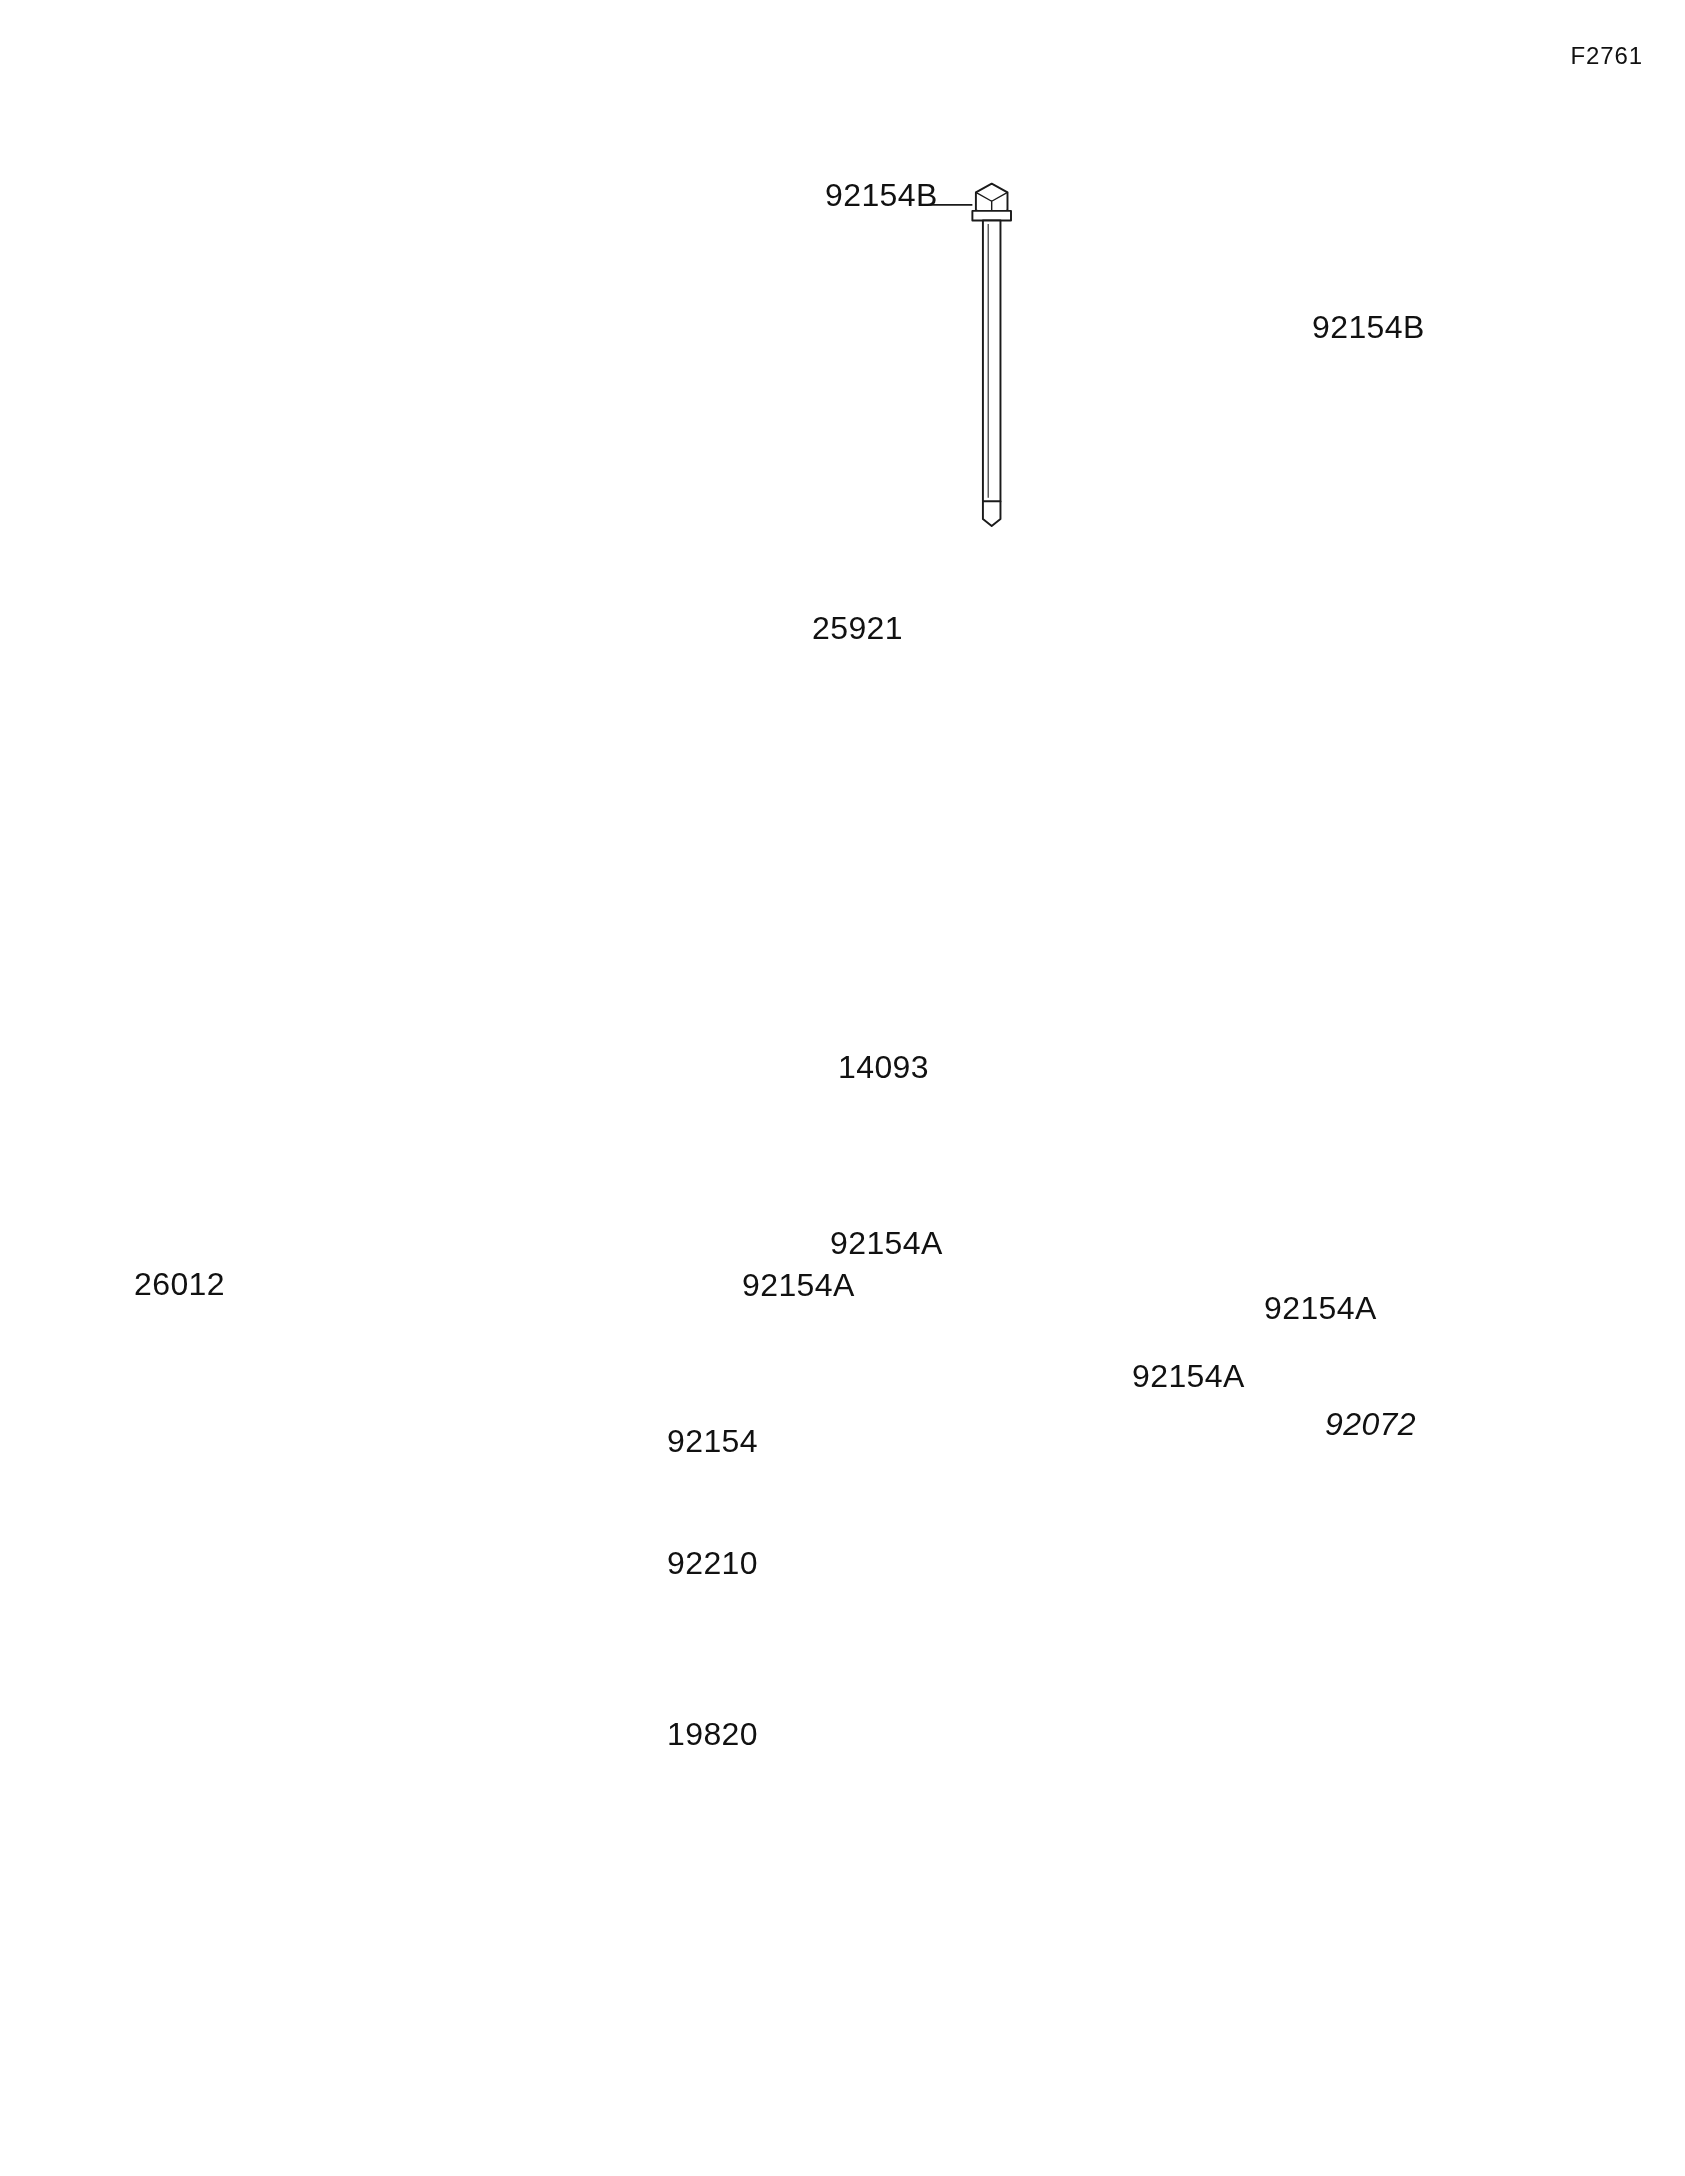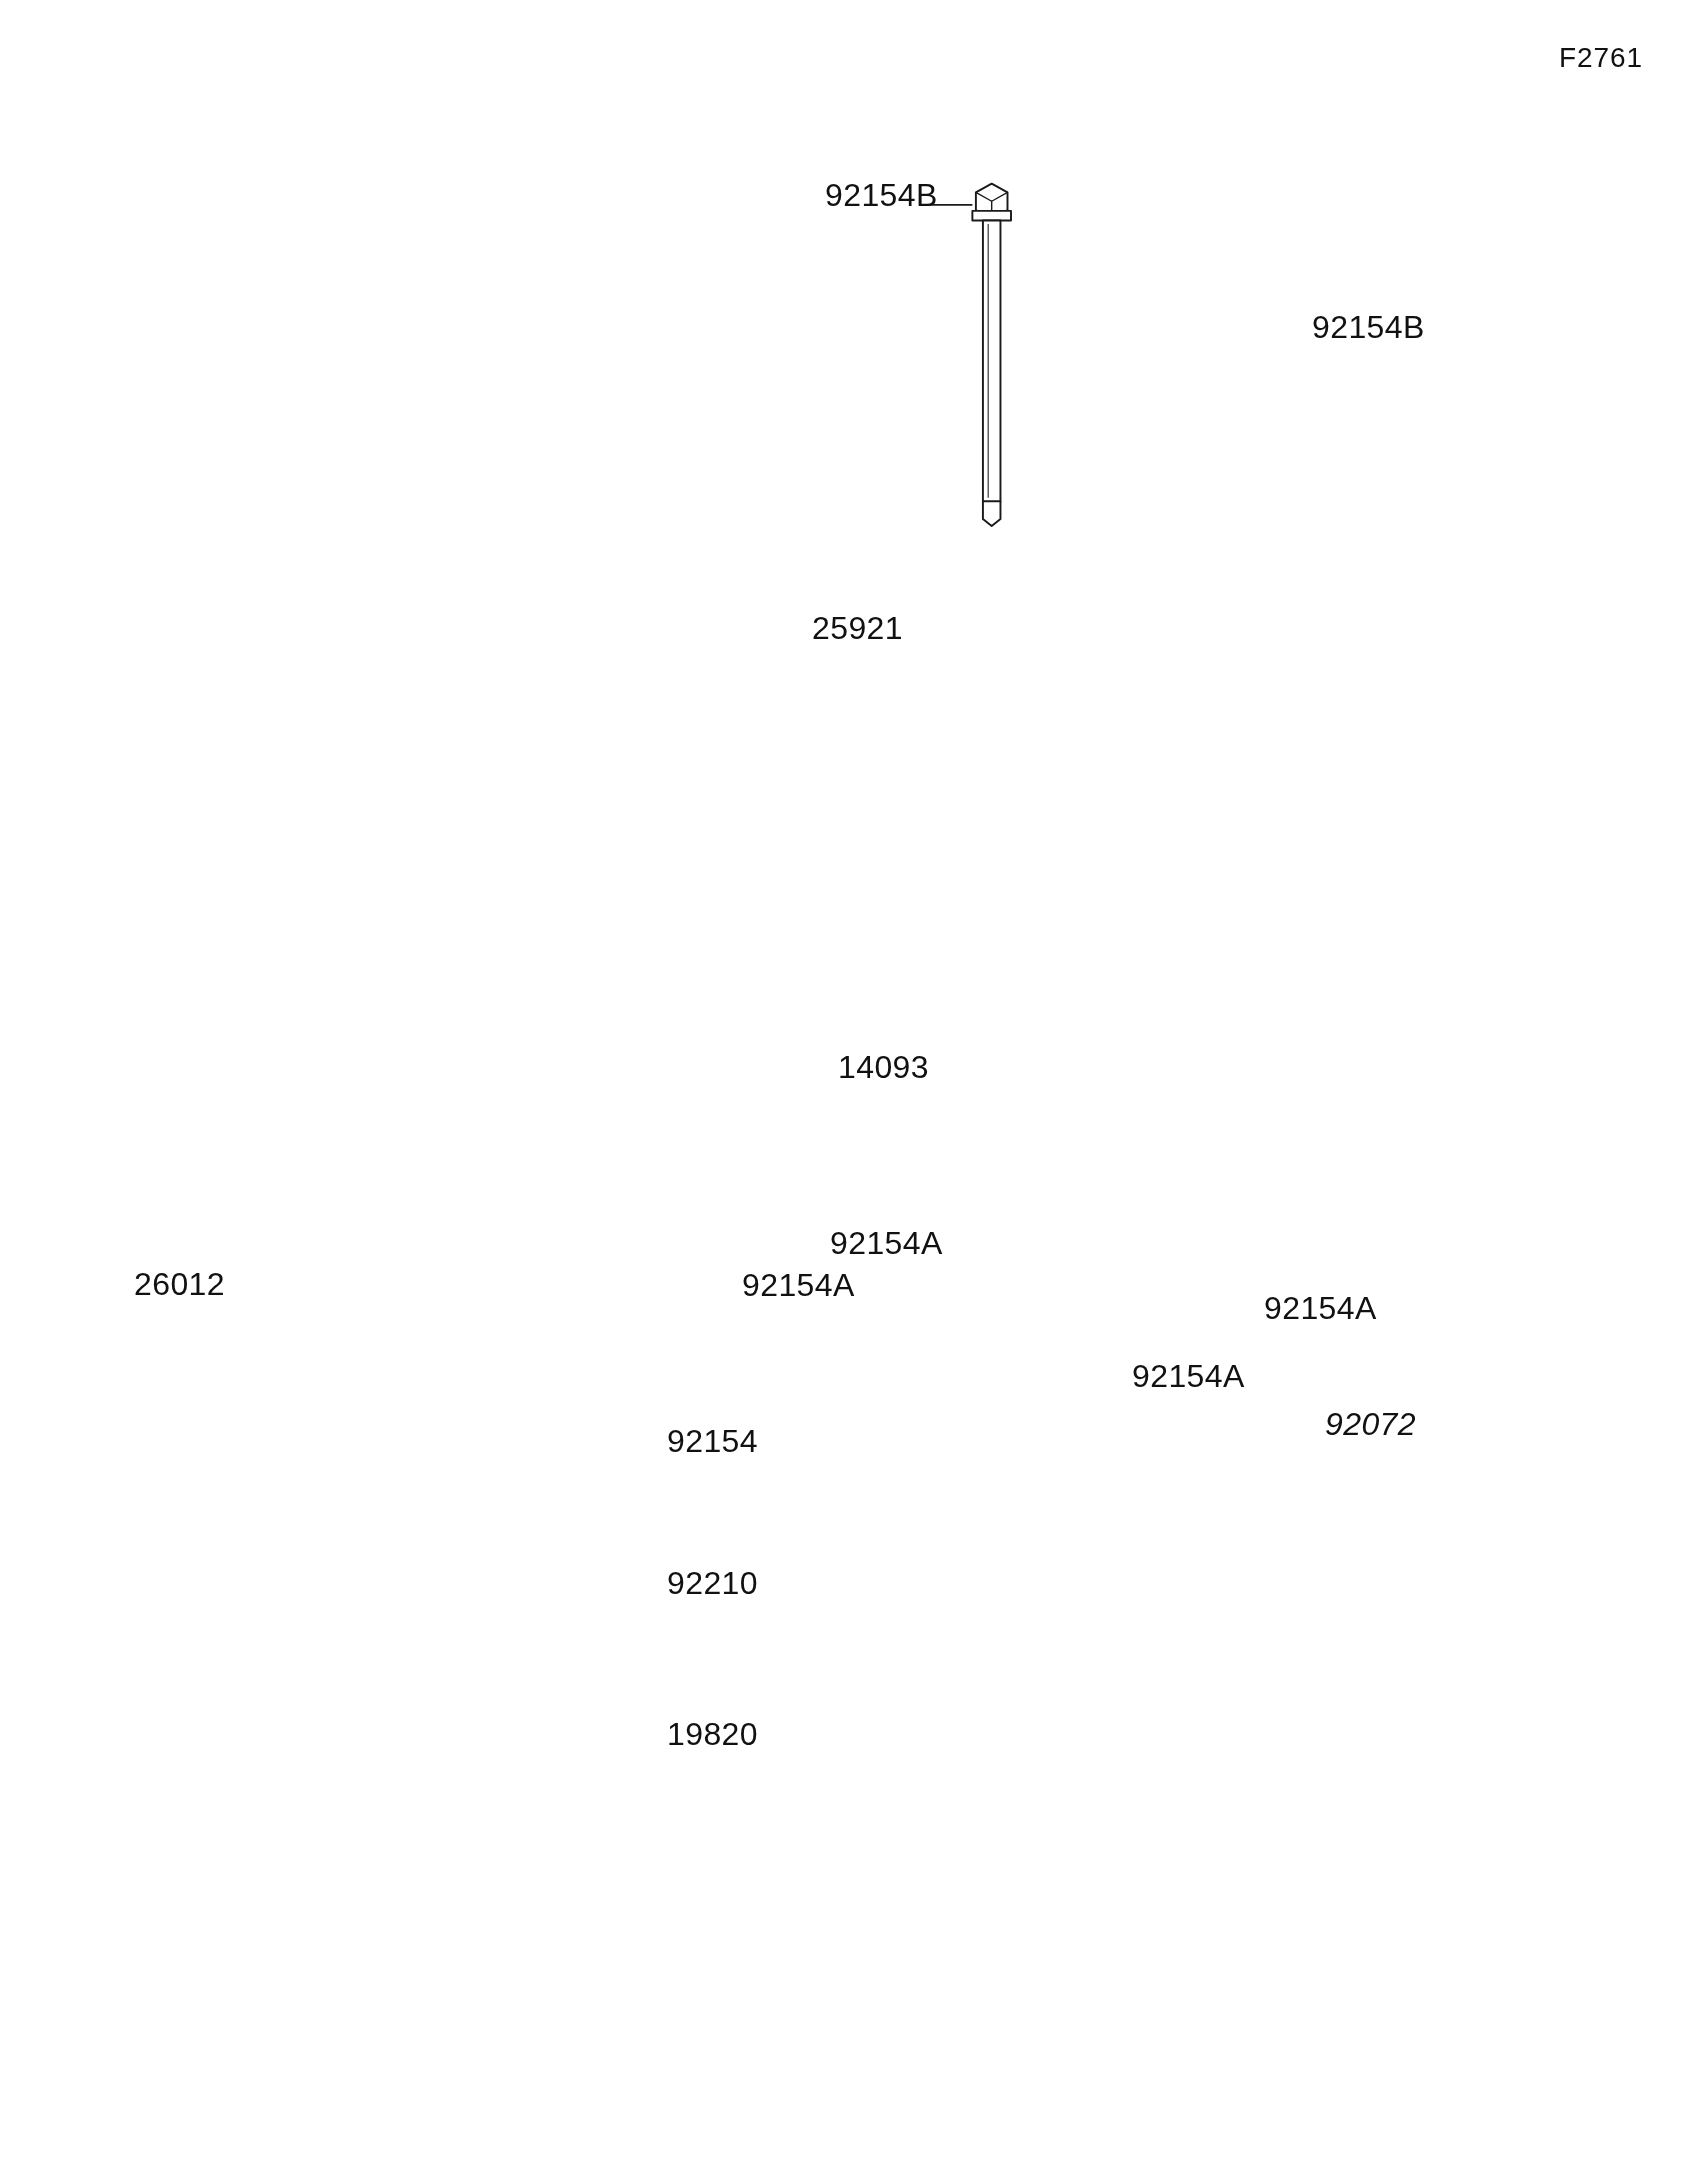--- a/index.html
+++ b/index.html
@@ -26,21 +26,21 @@
     font-family: "Liberation Sans", sans-serif;
     font-size: 32px;
     letter-spacing: 0.4px;
     color: #111;
     white-space: nowrap;
   }
   .sheet-code {
     position: absolute;
     right: 42px;
     top: 42px;
-    font-size: 28px;
+    font-size: 24px;
     letter-spacing: 0.9px;
     margin-left: 29px;
   }
   svg { display: block; }
   .ln { fill: none; stroke: #1a1a1a; stroke-width: 2.2; stroke-linejoin: round; stroke-linecap: round; }
   .ln-thin { fill: none; stroke: #1a1a1a; stroke-width: 1.6; stroke-linejoin: round; stroke-linecap: round; }
   .ln-hair { fill: none; stroke: #1a1a1a; stroke-width: 1.2; }
   .fillwhite { fill: #ffffff; stroke: #1a1a1a; stroke-width: 2.2; stroke-linejoin: round; }
   .fillwhite-thin { fill: #ffffff; stroke: #1a1a1a; stroke-width: 1.6; stroke-linejoin: round; }
   .dark { fill: #1a1a1a; stroke: #1a1a1a; stroke-width: 1.4; }
@@ -219,21 +219,21 @@
       <path class="leader" d="M1610 1620 h66">
     </path></path></path></path></path></ellipse></g>
     <div class="label" style="left:1325px; top:1424px; transform:translateY(-50%); transform-origin:left;font-style:italic;">92072</div>
 
     
     <g>
       <path class="fillwhite" d="M920 1772 l14 -10 l22 0 l12 10 l-12 12 l-22 0 Z">
       <path class="ln-thin" d="M930 1766 l0 16 M942 1764 l0 18 M954 1764 l0 18">
       <path class="leader" d="M878 1778 h42">
     </path></path></path></g>
-    <div class="label" style="left:667px; top:1563px; transform:translateY(-50%);margin-top:20px;">92210</div>
+    <div class="label" style="left:667px; top:1563px; transform:translateY(-50%);">92210</div>
 
     
     <g>
       
       <path class="fillwhite" d="M1128 1760 l120 -62 l282 0 l-118 62 Z">
       <path class="fillwhite" d="M1128 1760 l0 28 l284 0 l0 -28 Z">
       <path class="fillwhite" d="M1412 1788 l118 -62 l0 -28 l-118 62 Z">
       
       <path class="ln-thin" d="M1160 1752 l104 -54 l250 0">
       <path class="fillwhite" d="M1300 1758 l14 -22 l20 0 l-2 24 Z">

